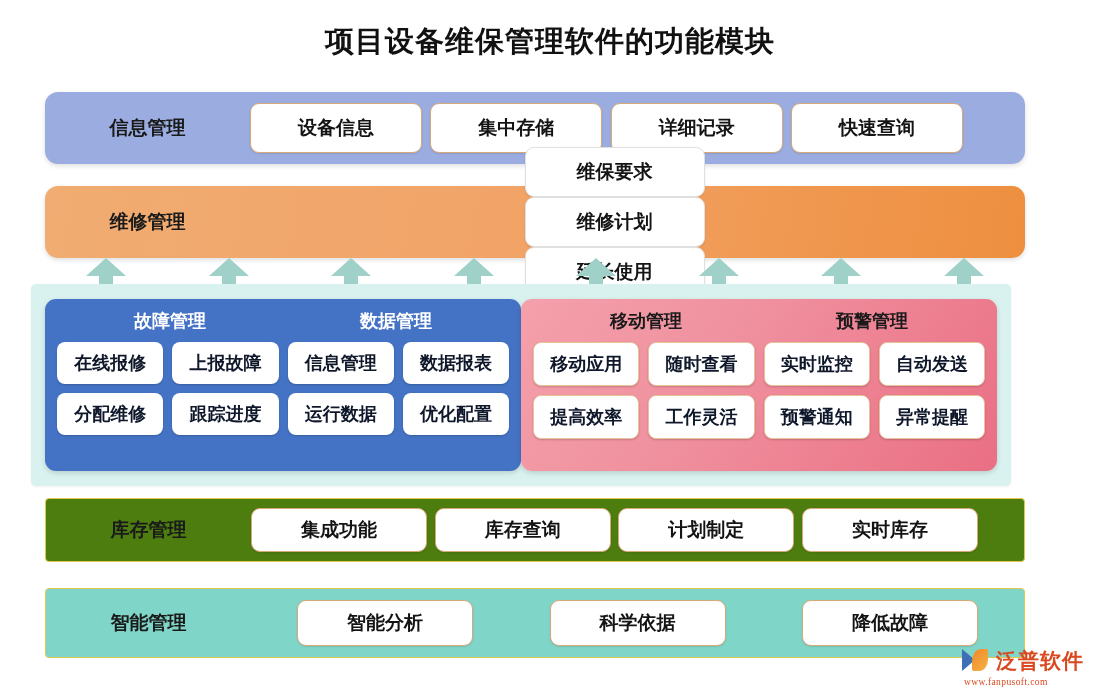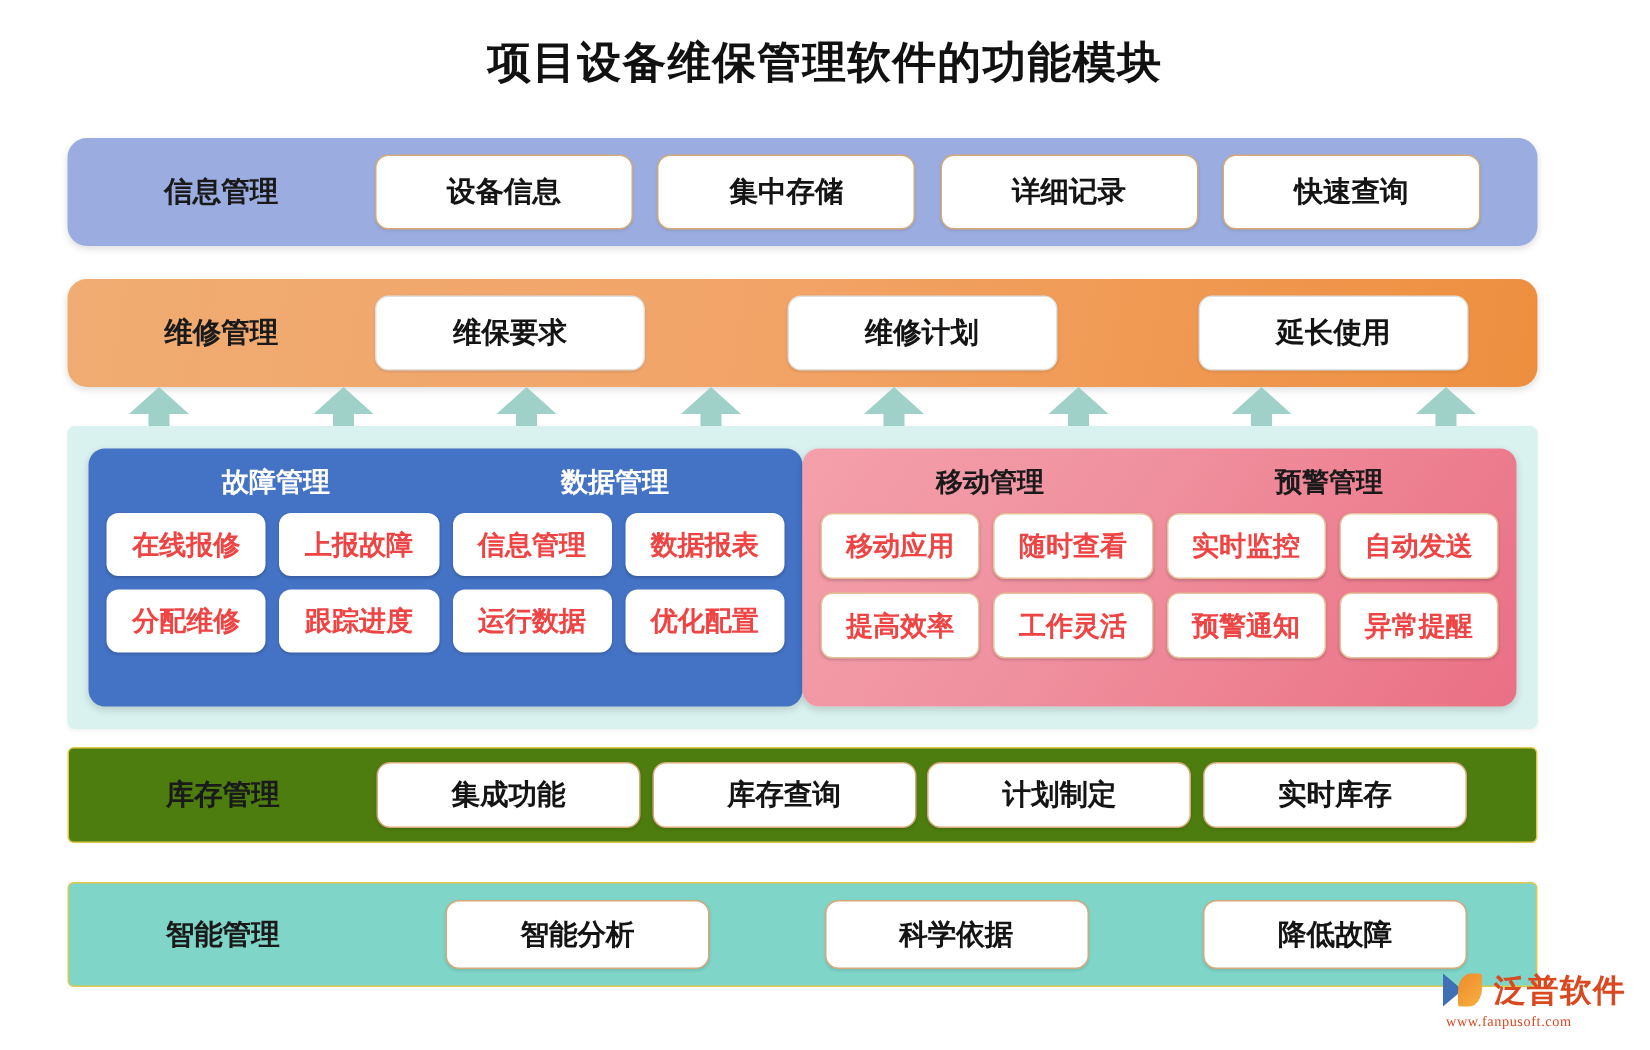--- a/index.html
+++ b/index.html
@@ -101,32 +101,32 @@
   }
 
   
   #row-info {
     top: 92px; height: 72px;
     background: #9bade0;
     border-radius: 13px;
     box-shadow: 0 2px 5px rgba(0,0,0,0.13);
   }
   #row-info .band-label { width: 205px; }
-  #row-info .chips { padding-right: 38px; }
+  #row-info .chips { padding-right: 62px; }
   #row-info .chip { width: 172px; height: 50px; }
 
   
   #row-maint {
     top: 186px; height: 72px;
     background: linear-gradient(100deg, #f0ac72 0%, #f2a468 46%, #ee8f3f 100%);
     border-radius: 13px;
     box-shadow: 0 2px 5px rgba(0,0,0,0.13);
   }
   #row-maint .band-label { width: 205px; }
-  #row-maint .chips { padding-right: 46px; }
+  #row-maint .chips { padding-right: 46px; flex-direction: column; }
   #row-maint .chip { width: 180px; height: 50px; border-color: #e0e0e0; }
 
   
   .arrows {
     position: absolute;
     left: 45px; top: 258px;
     width: 980px; height: 28px;
     display: flex;
     justify-content: space-around;
     align-items: flex-end;
@@ -145,21 +145,21 @@
   }
   .arrow-up .stem {
     position: absolute; top: 17px; left: 13px;
     width: 14px; height: 11px;
     background: #9fd1c8;
   }
 
   
   #mid-container {
     position: absolute;
-    left: 45px; top: 284px;
+    left: 31px; top: 284px;
     width: 980px; height: 202px;
     background: #d9f2ef;
     border-radius: 5px;
     box-sizing: border-box;
     padding: 15px 14px;
     display: flex;
     justify-content: space-between;
     box-shadow: 0 1px 3px rgba(0,0,0,0.06);
   }
   .panel {
@@ -193,21 +193,21 @@
   }
   .pchip {
     background: #ffffff;
     border-radius: 8px;
     height: 42px;
     display: flex;
     align-items: center;
     justify-content: center;
     font-size: 18px;
     font-weight: bold;
-    color: #ef4444;
+    color: #0f172a;
     box-shadow: 0 1px 2px rgba(0,0,0,0.18);
   }
   #panel-pink .pchip { border: 1.4px solid #e6c39a; }
 
   
   #row-inventory {
     top: 498px; height: 64px;
     background: #4d7c0f;
     border: 1.8px solid #e0c84c;
     border-radius: 4px;

